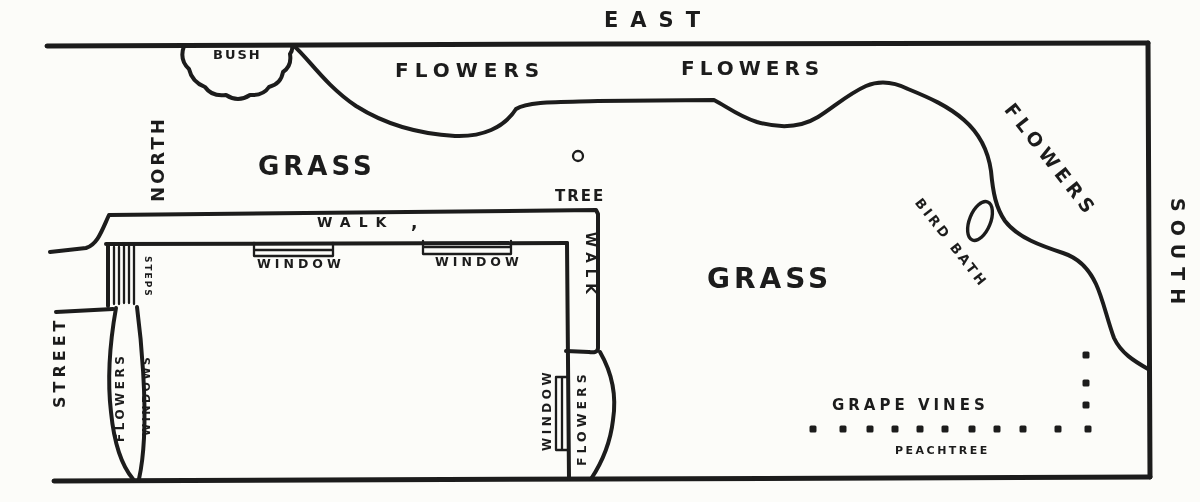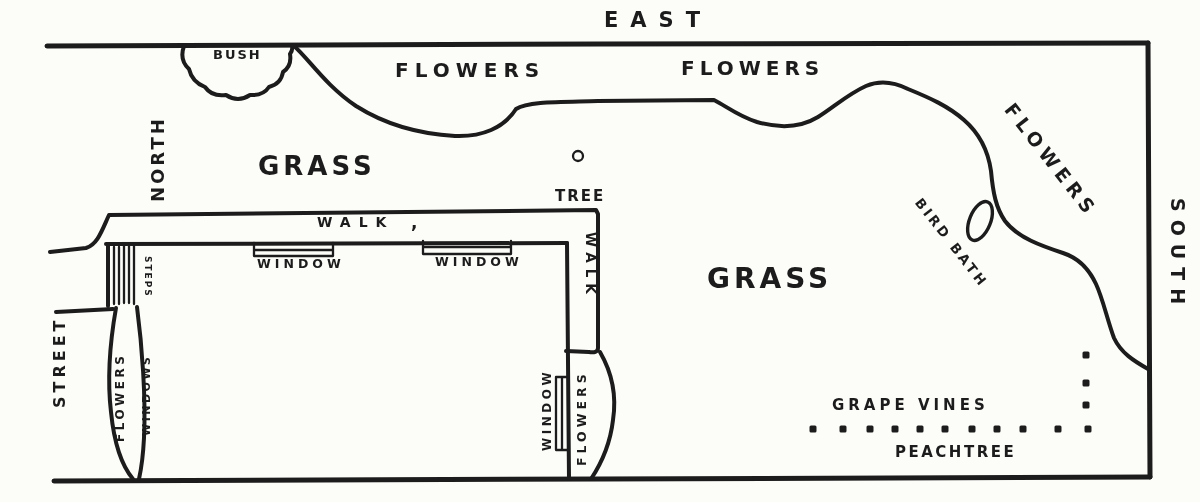--- a/index.html
+++ b/index.html
@@ -131,15 +131,15 @@
   <div class="lbl v-up" style="left:114px;top:442px;font-size:12px;letter-spacing:3.5px;">FLOWERS</div>
 
   <div class="lbl v-up" style="left:141px;top:436px;font-size:11px;letter-spacing:2.5px;">WINDOWS</div>
 
   <div class="lbl v-down" style="left:152px;top:256px;font-size:9px;letter-spacing:2px;">STEPS</div>
 
   <div class="lbl diag" style="left:923px;top:196px;font-size:13.5px;letter-spacing:3px;">BIRD BATH</div>
 
   <div class="lbl" style="left:832px;top:398px;font-size:15px;letter-spacing:4px;">GRAPE VINES</div>
 
-  <div class="lbl" style="left:895px;top:445px;font-size:15px;letter-spacing:2.5px;">PEACHTREE</div>
+  <div class="lbl" style="left:895px;top:445px;font-size:11px;letter-spacing:2.5px;">PEACHTREE</div>
 
 </div>
 
 </body></html>

